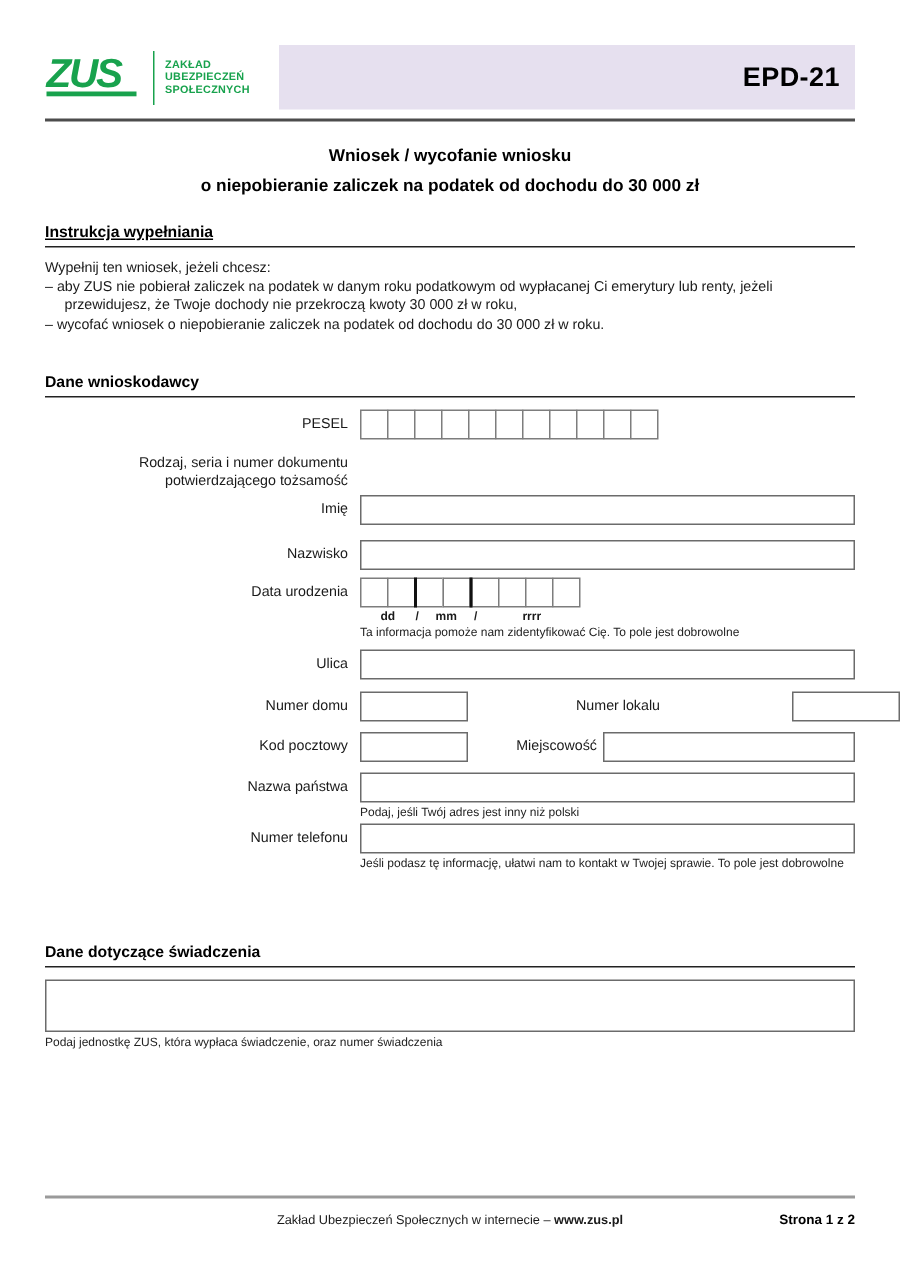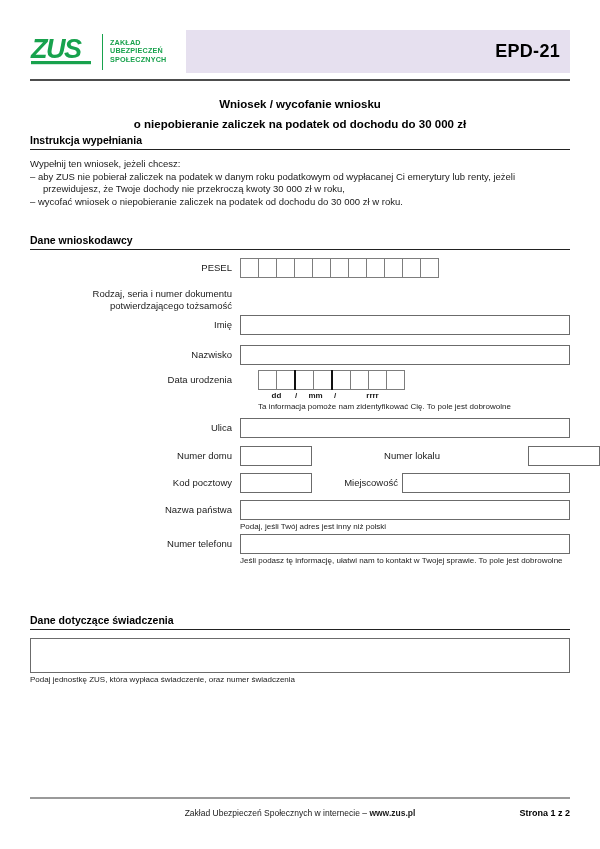--- a/index.html
+++ b/index.html
@@ -25,21 +25,21 @@
   .org-name{font-size:7.2px;font-weight:bold;line-height:8.6px;color:var(--zus-green);letter-spacing:.2px;}
   .banner{flex:1;height:43px;background:var(--banner-purple);display:flex;align-items:center;justify-content:flex-end;padding-right:10px;padding-left:23px;}
   .form-code{font-size:18px;font-weight:bold;color:#000;letter-spacing:.3px;}
   .header-rule{height:2px;background:#4d4d4d;margin-top:6px;}
 
   
   .title{margin-top:13px;text-align:center;font-weight:bold;font-size:11.5px;line-height:20px;color:#000;}
 
   
   .section-h{font-weight:bold;font-size:10.5px;color:#000;padding-bottom:3px;border-bottom:1.5px solid #222;}
-  .sec-instructions{}
+  .sec-instructions{margin-top:15px;text-decoration:underline;}
   .instructions{margin-top:8px;font-size:9.5px;line-height:12.5px;}
   .bullet{padding-left:13px;text-indent:-13px;}
   .steps{margin-top:8px;}
 
   .sec-applicant{margin-top:26px;}
   .rows{margin-top:8px;}
 
   
   .frow{display:flex;margin-bottom:10px;}
   .flabel{width:202px;flex-shrink:0;text-align:right;font-size:9.5px;line-height:20px;}
@@ -145,21 +145,21 @@
           </div>
       </div>
 
       <div class="frow" style="margin-bottom:5px;">
         <div class="flabel">Nazwisko</div>
         <div class="fcol">
             <input class="tbox" type="text" style="">
           </div>
       </div>
 
-      <div class="frow" style="margin-bottom:6px;gap:18px;">
+      <div class="frow" style="margin-bottom:6px;">
         <div class="flabel">Data urodzenia</div>
         <div class="fcol">
           <div class="cells">
             <div class="cell"></div>
             <div class="cell"></div>
             <div class="thick-sep"></div>
             <div class="cell"></div>
             <div class="cell"></div>
             <div class="thick-sep"></div>
             <div class="cell"></div>

